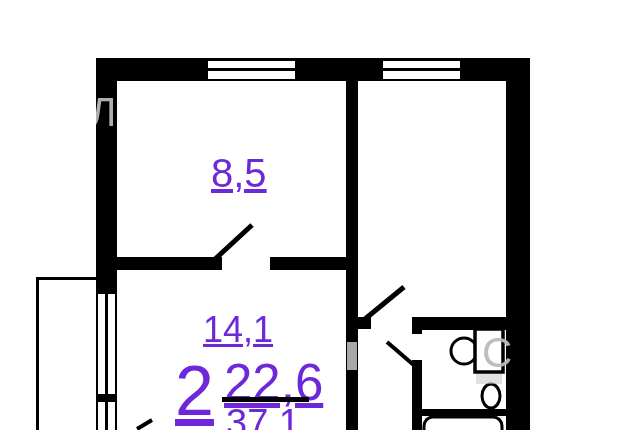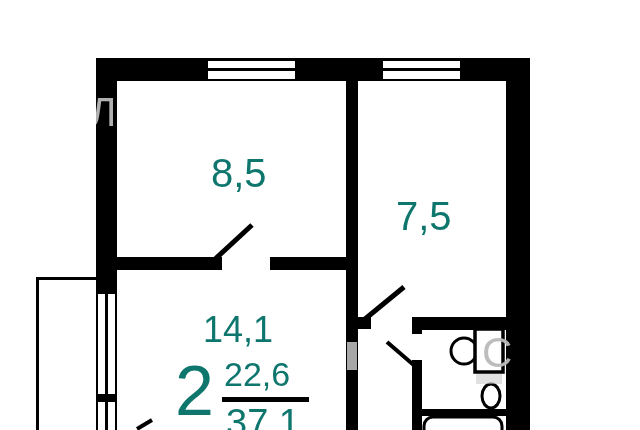--- a/index.html
+++ b/index.html
@@ -3,22 +3,22 @@
 <meta charset="utf-8">
 <style>
   html,body{margin:0;padding:0;background:#fff;}
   #stage{
     position:relative;width:640px;height:430px;background:#ffffff;
     overflow:hidden;font-family:"Liberation Sans",sans-serif;color:#000;
   }
   .wall{position:absolute;background:#000;}
   .thin{position:absolute;background:#000;}
   .room-label{
-    position:absolute;line-height:1;font-weight:400;color:#0f766e;
-    white-space:nowrap;letter-spacing:0px;
+    position:absolute;line-height:1;font-weight:400;color:#6d28d9;
+    white-space:nowrap;letter-spacing:0px;text-decoration:underline;
   }
   .win{position:absolute;background:#fff;}
   .win-mid-h{position:absolute;left:0;right:0;height:3px;background:#000;}
   .win-v{position:absolute;top:0;bottom:0;width:3px;background:#000;left:8px;}
   svg{position:absolute;left:0;top:0;pointer-events:none;}
   .wm{
     position:absolute;color:rgba(185,185,185,0.95);line-height:1;
     font-family:"Liberation Sans",sans-serif;overflow:hidden;
   }
   .fracline{position:absolute;background:#000;}
@@ -80,21 +80,20 @@
   <div class="wm" style="left:96px;top:92px;width:24px;height:38px;font-size:40px;">
     <span style="position:absolute;left:-6px;top:0;">Л</span>
   </div>
   <div class="wm" style="left:347px;top:342px;width:10px;height:28px;background:rgba(185,185,185,0.9);"></div>
   <div class="wm" style="left:482px;top:334px;width:40px;height:40px;font-size:42px;">
     <span style="position:absolute;left:0;top:-2px;">С</span>
   </div>
   <div class="wm" style="left:476px;top:374px;width:26px;height:10px;background:rgba(200,200,200,0.55);"></div>
 
   <div class="room-label" style="left:211px;top:153px;font-size:40px;">8,5</div>
-  <div class="room-label" style="left:396px;top:196px;font-size:40px;">7,5</div>
   <div class="room-label" style="left:203px;top:312px;font-size:36px;">14,1</div>
 
   <div class="room-label" style="left:175px;top:356px;font-size:70px;">2</div>
-  <div class="room-label" style="left:224px;top:357px;font-size:34px;text-align:center;">22,6</div>
+  <div class="room-label" style="left:224px;top:357px;font-size:51px;text-align:center;">22,6</div>
   <div class="fracline" style="left:222px;top:397px;width:87px;height:5px;"></div>
   <div class="room-label" style="left:226px;top:404px;font-size:38px;">37,1</div>
 
 </div>
 
 </body></html>

